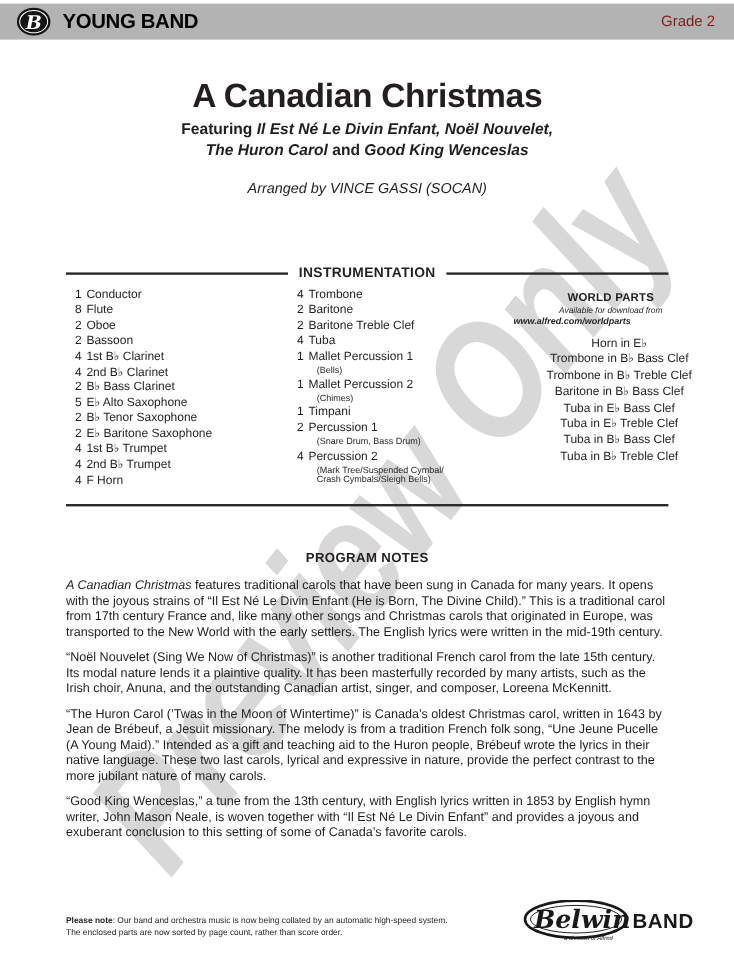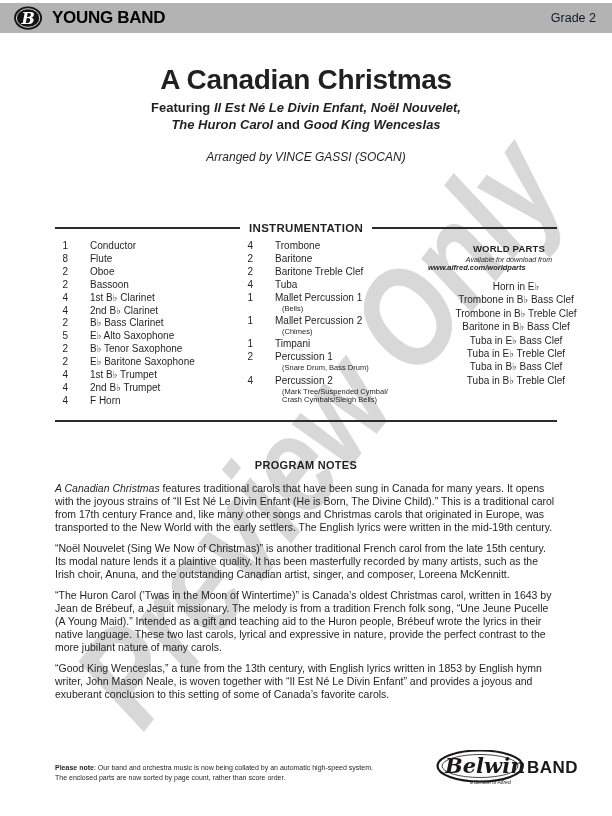--- a/index.html
+++ b/index.html
@@ -7,37 +7,37 @@
         font-family:"Liberation Sans",sans-serif;color:#231f20;}
   .watermark{position:absolute;left:318px;top:432px;z-index:0;
         transform:translate(-50%,-50%) rotate(-52deg) scaleX(0.82);
         font-size:138px;font-weight:bold;font-style:italic;color:#d8d8d8;white-space:nowrap;
         letter-spacing:-2px;}
   .content{position:absolute;inset:0;z-index:1;}
   
   .topbar{position:absolute;top:3px;left:0;right:0;height:30px;background:#b3b3b3;
         display:flex;align-items:center;padding:0 16px 0 13px;box-sizing:border-box;}
   .topbar .series{font-size:17px;font-weight:bold;letter-spacing:-0.3px;color:#000000;margin-left:7px;}
-  .topbar .grade{margin-left:auto;font-size:12.5px;color:#0f172a;}
+  .topbar .grade{margin-left:auto;font-size:12.5px;color:#7f1d1d;}
   
   .titleblock{position:absolute;top:64px;left:0;right:0;text-align:center;}
   .titleblock h1{margin:0;font-size:28px;font-weight:bold;letter-spacing:-0.3px;}
   .featuring{margin-top:4px;font-size:13px;font-weight:bold;line-height:16.5px;}
   .featuring em{font-style:italic;}
   .arranger{margin-top:17px;font-size:12px;font-style:italic;}
   
   .instr-top{position:absolute;top:222px;left:55px;right:55px;display:flex;align-items:center;gap:9px;}
   .instr-top .rule{flex:1;border-top:2px solid #2d2a2b;}
   .instr-heading{font-size:11.5px;font-weight:bold;letter-spacing:0.3px;}
   .instr-col{position:absolute;top:240px;font-size:10px;line-height:12.9px;}
   .col1{left:57px;width:178px;}
   .col2{left:242px;width:186px;}
   .irow{display:flex;}
   .irow .cnt{width:11px;text-align:right;flex:none;}
-  .irow .nm{margin-left:22px;}
+  .irow .nm{margin-left:4px;}
   .sub{display:block;font-size:7.5px;line-height:8.5px;margin-left:7px;padding-bottom:2px;white-space:pre-line;}
   .world{position:absolute;left:428px;top:243px;width:162px;}
   .world .wp-head{font-size:9.5px;font-weight:bold;text-align:center;letter-spacing:0.2px;}
   .world .wp-note1{font-size:7px;font-style:italic;text-align:center;margin-top:2px;}
   .world .wp-note2{font-size:7.5px;font-style:italic;font-weight:bold;}
   .world .wp-items{margin-top:8px;padding-left:14px;font-size:10px;line-height:13.4px;text-align:center;}
   .rule-bottom{position:absolute;top:420px;left:55px;right:55px;border-top:2px solid #2d2a2b;}
   
   .program{position:absolute;top:459px;left:55px;width:502px;}
   .program .pn-head{text-align:center;font-size:11px;font-weight:bold;letter-spacing:0.3px;margin-bottom:11px;}

